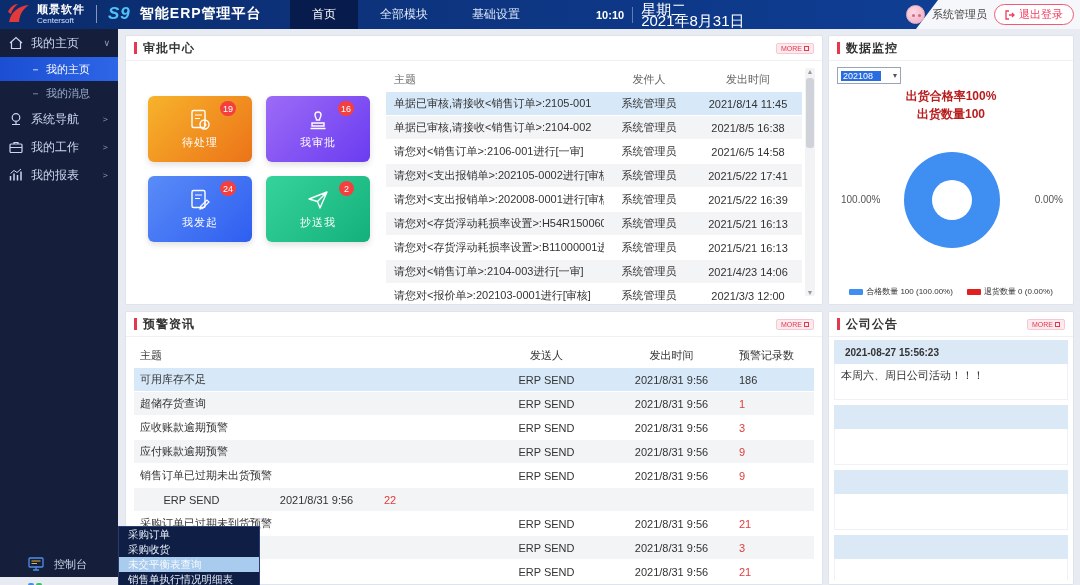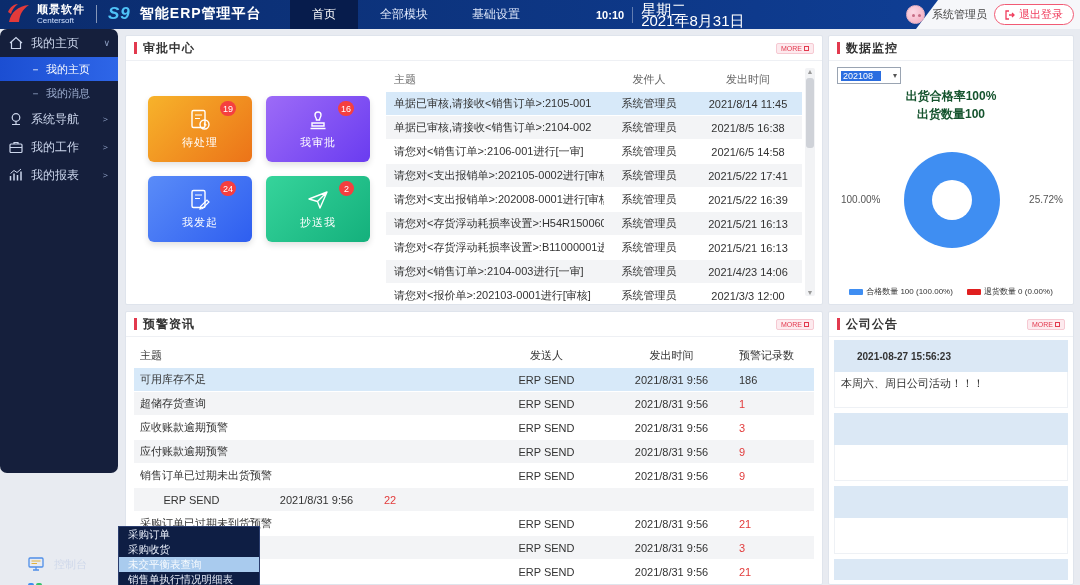--- a/index.html
+++ b/index.html
@@ -27,21 +27,21 @@
   .clock-time { font-size:11px; font-weight:bold; }
   .clock-sep { width:1px; height:16px; background:rgba(255,255,255,.35); margin:0 8px; }
   .clock-dw { font-size:15px; line-height:11px; }
   .user-area { position:absolute; right:6px; top:0; height:29px; display:flex; align-items:center; gap:7px; z-index:31; }
   .avatar { width:19px; height:19px; border-radius:50%; background:radial-gradient(circle at 35% 35%,#fbd9e4,#f3a8be); border:1px solid #e9b4c4; position:relative; }
   .avatar:after { content:""; position:absolute; left:5px; top:8px; width:3px; height:3px; border-radius:50%; background:#c76d86; box-shadow:6px 0 0 #c76d86; }
   .user-name { font-size:11px; color:#444; }
   .logout-btn { display:flex; align-items:center; gap:4px; border:1px solid #f25a74; color:#f03e5e; font-size:11px; border-radius:11px; padding:2px 10px; background:#fff; cursor:pointer; }
 
   
-  .sidebar { position:absolute; left:0; top:29px; width:118px; height:444px; background:#151f3c; z-index:20;border-radius:7px; }
+  .sidebar { position:absolute; left:0; top:29px; width:118px; height:548px; background:#151f3c; z-index:20; }
   .side-item { display:flex; align-items:center; height:28px; padding:0 8px; color:#ccd6ec; font-size:12px; cursor:pointer; }
   .side-item .s-ico { width:16px; height:16px; margin-right:7px; flex:none; }
   .side-item .s-lab { flex:1; }
   .side-item .chev { font-size:9px; color:#8fa0c4; }
   .side-sub { display:flex; align-items:center; height:24px; padding-left:30px; font-size:11px; color:#9fb0d2; cursor:pointer; }
   .side-sub.active { background:linear-gradient(90deg,#1b4ed2,#2e66e8); color:#fff; }
   .side-sub .dash { margin-right:5px; }
   .task-item { position:absolute; left:0; width:118px; display:flex; align-items:center; gap:10px; padding-left:28px; color:#cfd8ea; font-size:11px; cursor:pointer; }
   .task-console { top:524px; height:22px; }
   .task-start { top:550px; height:22px; }
@@ -85,42 +85,42 @@
   .c-subj { flex:1; padding-left:8px; white-space:nowrap; overflow:hidden; }
   .c-sender { width:90px; text-align:center; flex:none; }
   .c-time { width:108px; text-align:center; flex:none; }
   .r-hi { background:#d7e9f9; }
   .r-alt { background:#f3f4f6; }
 
   
   .select-box { position:absolute; left:8px; top:31px; width:64px; height:17px; border:1px solid #9aa4b2; background:#fff; display:flex; align-items:center; justify-content:space-between; padding:0 3px; font-size:9px; cursor:pointer; }
   .select-box .sel-val { background:#2a6de0; color:#fff; padding:0 8px 0 2px; }
   .select-box .sel-chev { color:#555; font-size:8px; }
-  .mon-line { position:absolute; width:100%; text-align:center; color:#14532d; font-weight:bold; font-size:12px; }
+  .mon-line { position:absolute; width:100%; text-align:center; color:#b91c1c; font-weight:bold; font-size:12px; }
   .donut { position:absolute; left:75px; top:116px; width:96px; height:96px; border-radius:50%; background:#3f8ef2; }
   .donut:after { content:""; position:absolute; left:28px; top:28px; width:40px; height:40px; border-radius:50%; background:#fff; }
   .donut-lab { position:absolute; top:158px; font-size:10px; color:#555; }
   .dl-left { left:12px; } .dl-right { right:10px; }
   .legend { position:absolute; left:0; right:0; top:250px; display:flex; justify-content:center; gap:14px; font-size:8px; color:#333; }
   .legend .li { display:flex; align-items:center; gap:3px; }
   .legend .sw { width:14px; height:6px; border-radius:1px; }
   .sw-blue { background:#3f8ef2; } .sw-red { background:#e01f1f; }
 
   
   .al-table { position:absolute; left:8px; right:8px; top:32px; }
   .al-row { display:flex; align-items:center; height:23px; margin-bottom:1px; font-size:11px; color:#333; cursor:pointer; }
   .al-subj { flex:1; padding-left:6px; white-space:nowrap; overflow:hidden; }
   .al-sender { width:115px; text-align:center; flex:none; }
   .al-time { width:135px; text-align:center; flex:none; }
   .al-count { width:75px; flex:none; }
   .al-count.red { color:#e23b3b; }
 
   
   .ann-list { position:absolute; left:5px; right:5px; top:28px; bottom:4px; overflow:hidden; }
-  .ann-bar { background:#dbe8f5; height:32px; display:flex; align-items:center; padding:0 23px; font-size:10px; color:#333; font-weight:bold; }
+  .ann-bar { background:#dbe8f5; height:24px; display:flex; align-items:center; padding:0 11px; font-size:10px; color:#333; font-weight:bold; }
   .ann-body { background:#fff; min-height:36px; padding:4px 6px; font-size:11px; color:#333; margin-bottom:5px; border:1px solid #eef1f5; border-top:none; }
   .ann-body.tall { min-height:60px; }
 
   
   .startmenu { position:absolute; left:118px; top:526px; width:142px; background:#0e1e44; border:1px solid #2a3d6e; z-index:40; }
   .sm-item { height:15px; line-height:15px; padding:0 9px; font-size:10.5px; color:#e6ecf8; white-space:nowrap; cursor:pointer; }
   .sm-item.active { background:#a9cbee; color:rgba(255,255,255,.92); }
 
   svg.icon { display:block; }
 </style>
@@ -342,21 +342,21 @@
         <span class="panel-title">数据监控</span>
       </div>
       <div class="select-box">
         <span class="sel-val">202108</span>
         <span class="sel-chev">▾</span>
       </div>
       <div class="mon-line" style="top:52px;">出货合格率100%</div>
       <div class="mon-line" style="top:70px;">出货数量100</div>
       <div class="donut"></div>
       <div class="donut-lab dl-left">100.00%</div>
-      <div class="donut-lab dl-right">25.72%</div>
+      <div class="donut-lab dl-right">0.00%</div>
       <div class="legend">
         <span class="li">
             <span class="sw sw-blue"></span>
             <span>合格数量 100 (100.00%)</span>
           </span>
         <span class="li">
             <span class="sw sw-red"></span>
             <span>退货数量 0 (0.00%)</span>
           </span>
       </div>

